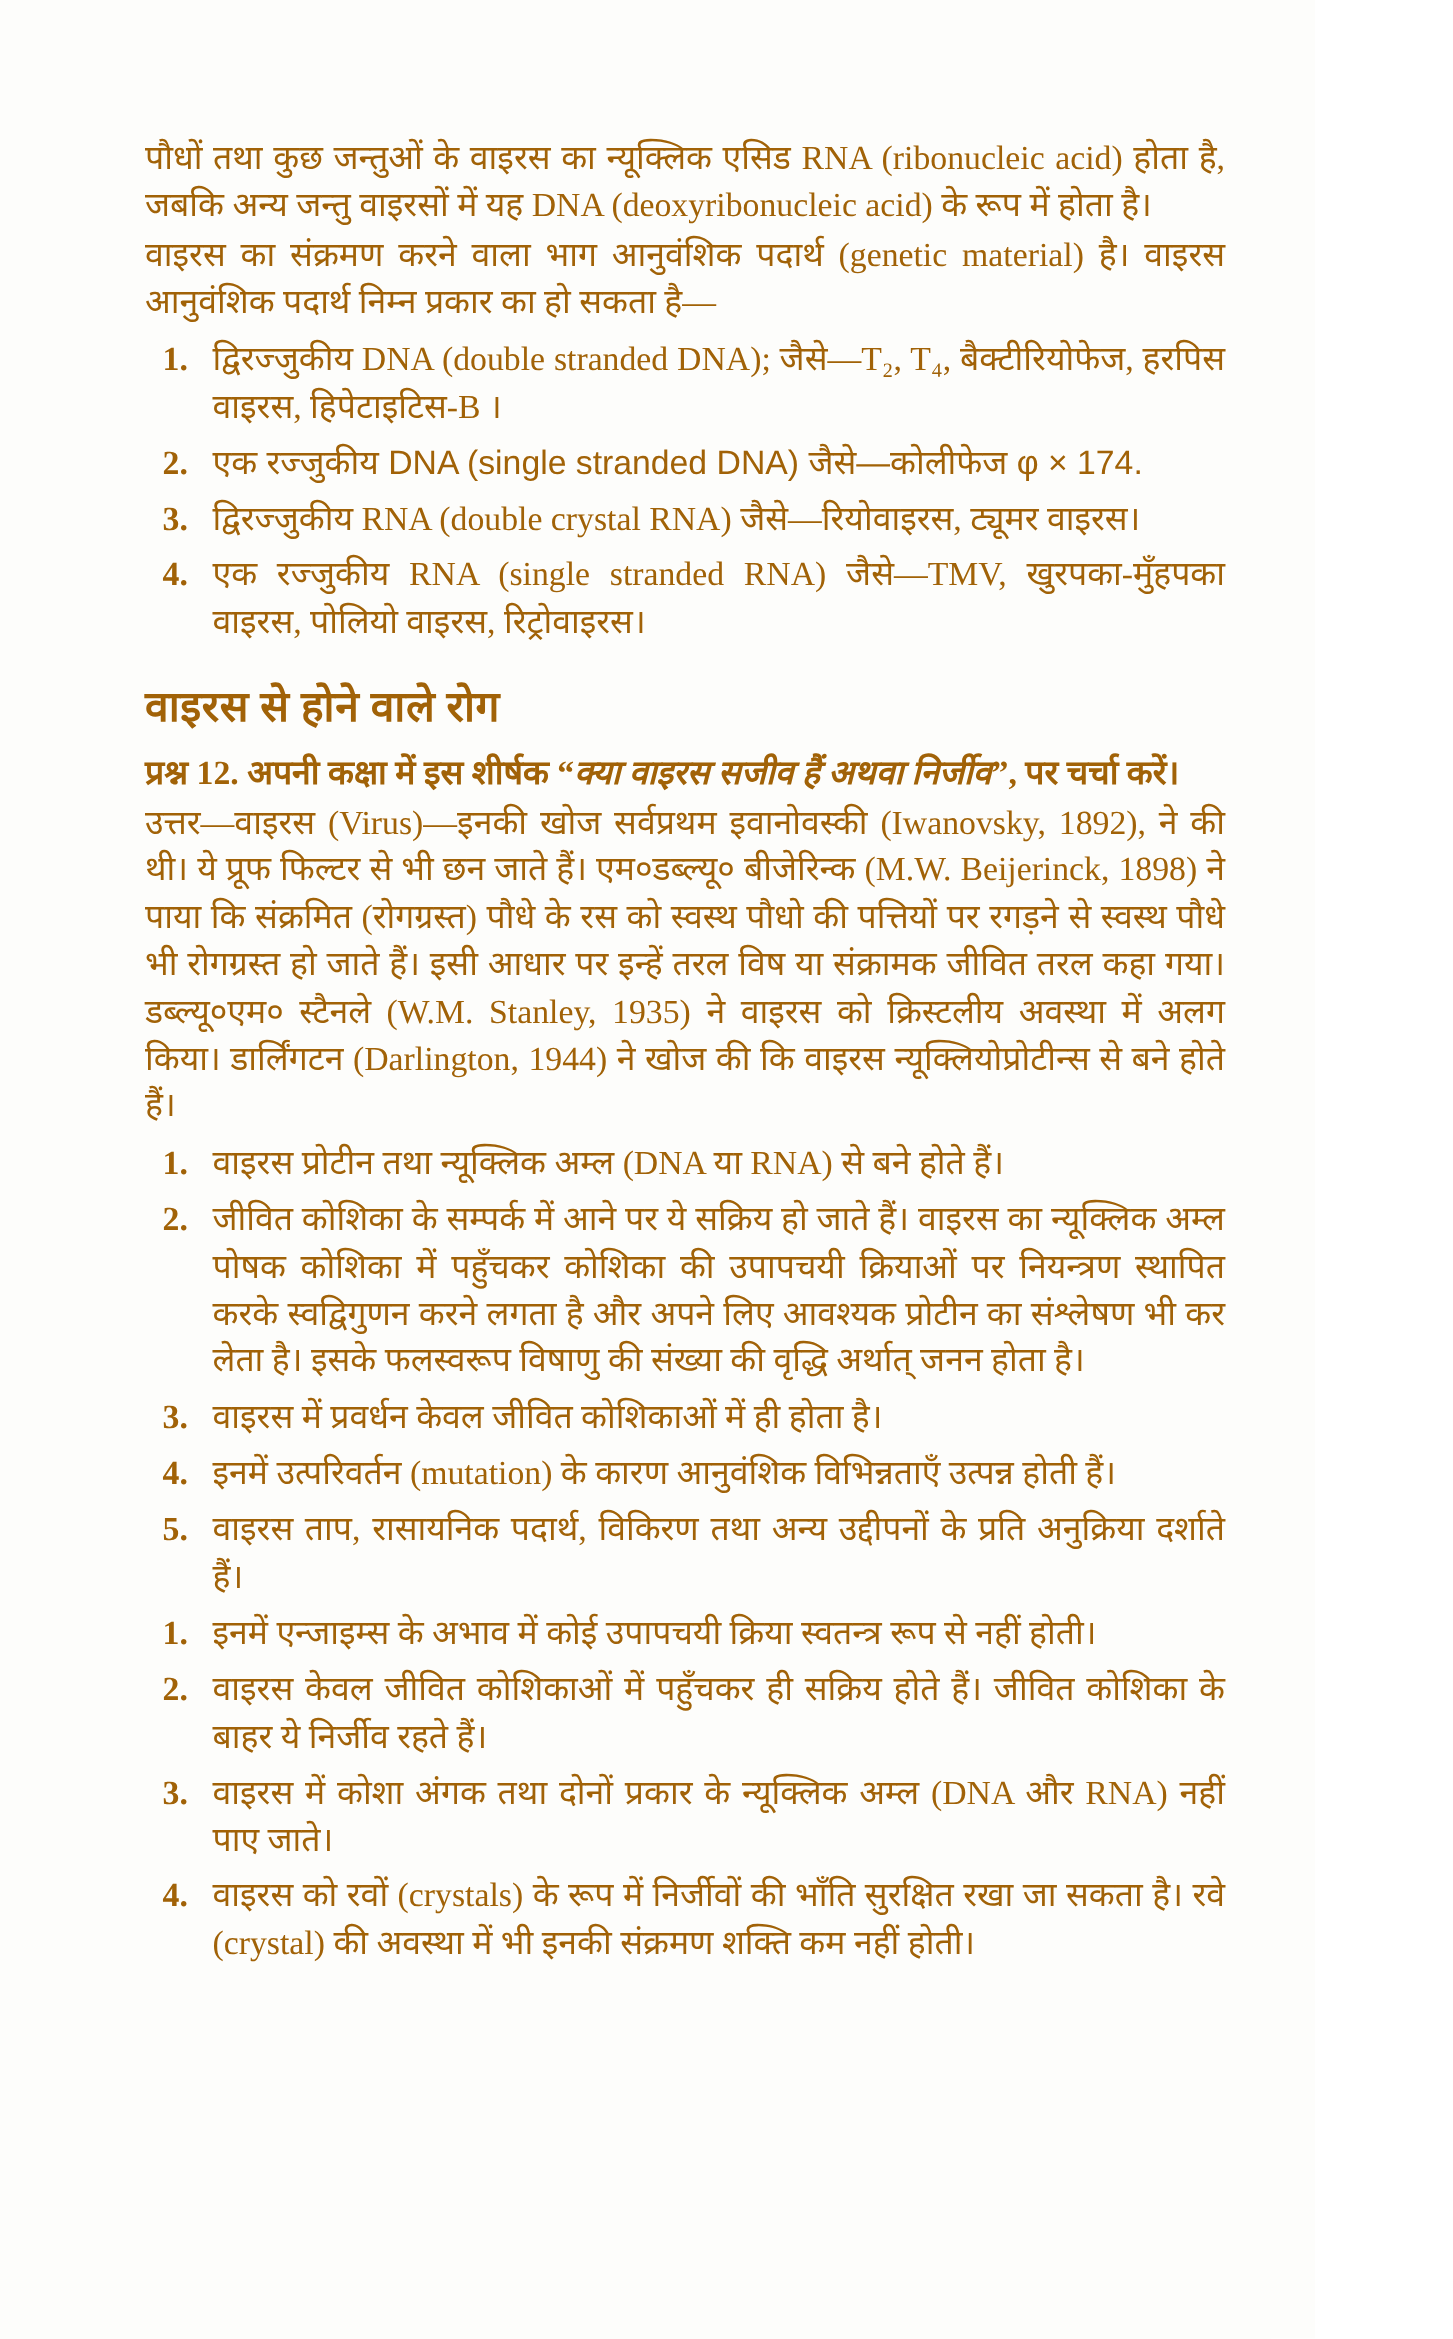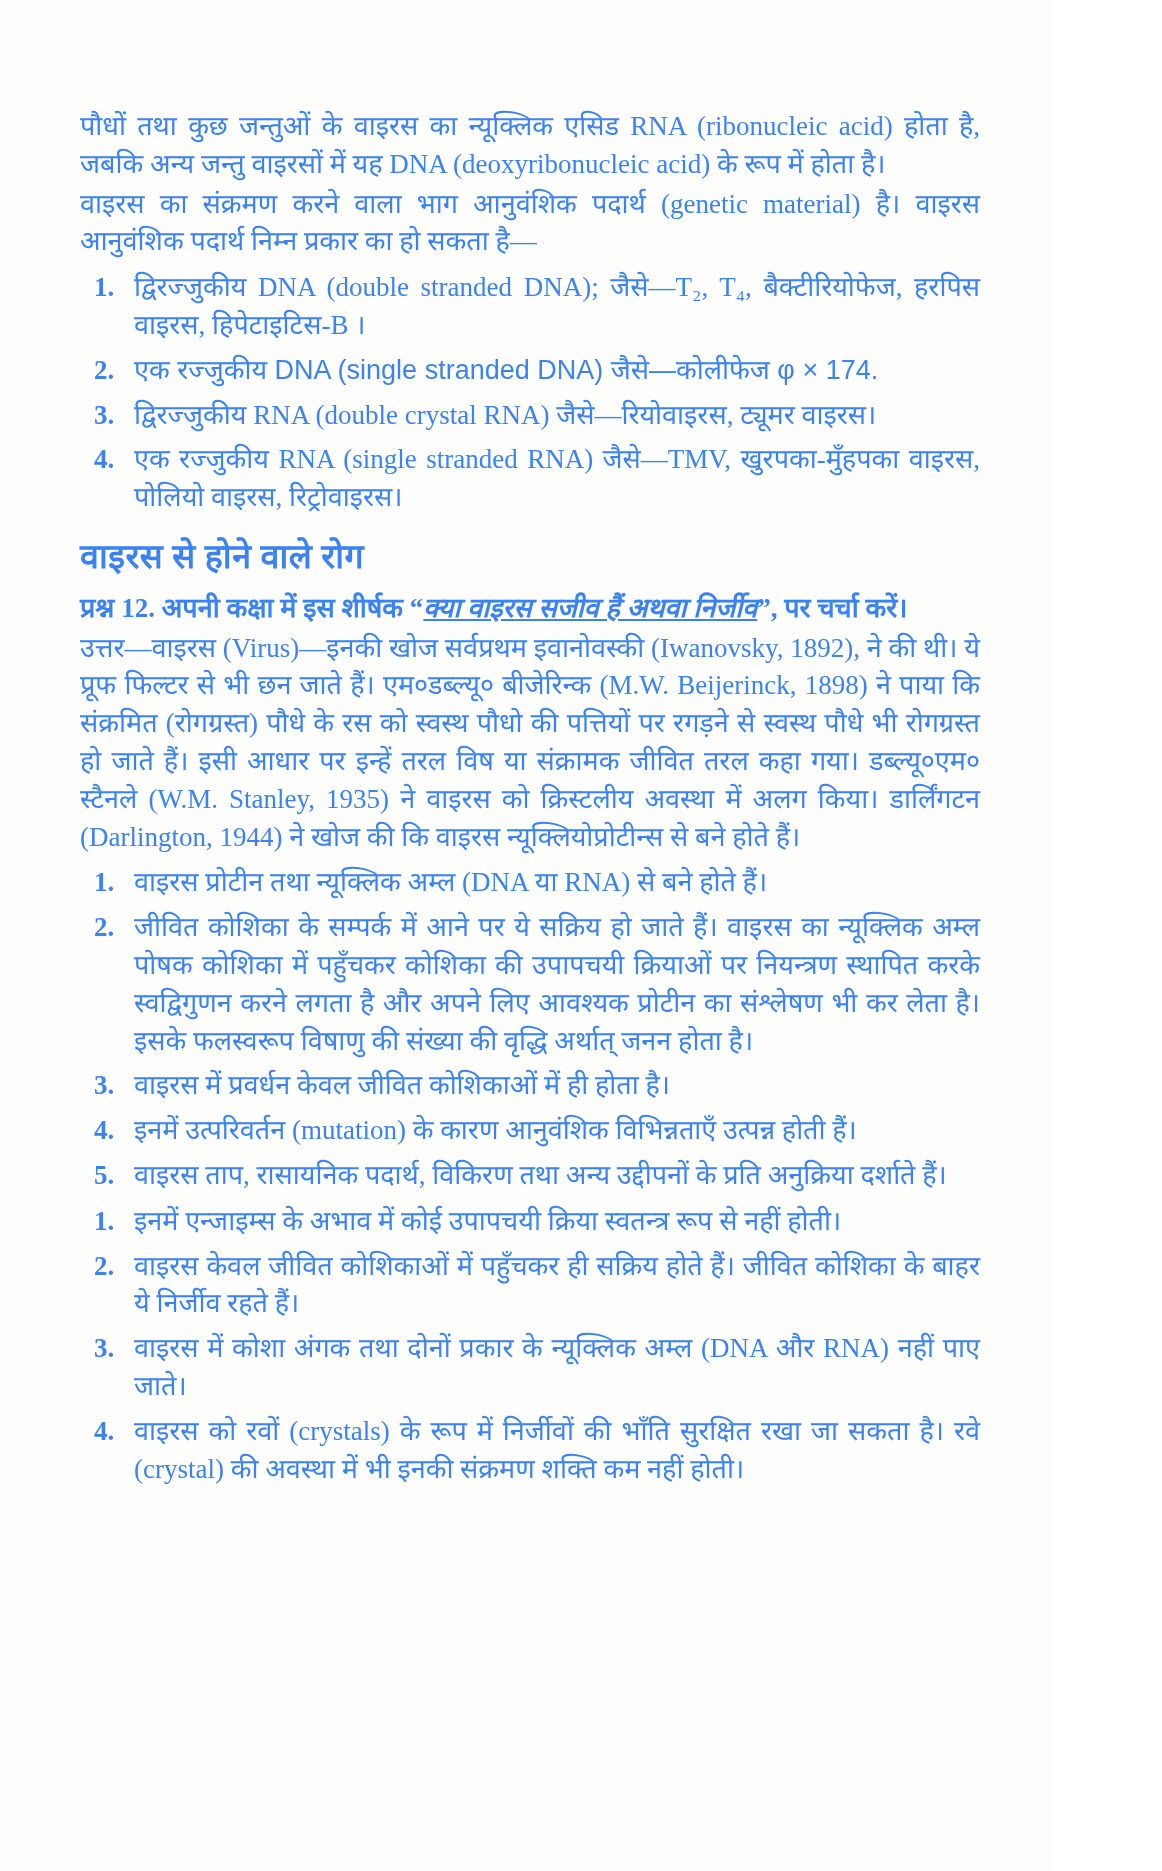--- a/index.html
+++ b/index.html
@@ -2,41 +2,41 @@
 <html><head>
 <meta charset="utf-8">
 <style>
   html, body { margin: 0; padding: 0; background: #ffffff; }
   .page {
     position: relative;
     width: 1052px;
     min-height: 1871px;
     box-sizing: border-box;
     background: #fdfdfb;
-    color: #3b82f6;
+    color: #a16207;
     font-family: "Liberation Serif", "DejaVu Serif", serif;
     font-size: 27px;
     line-height: 1.40;
-    padding: 108px 72px 60px 80px;
+    padding: 108px 72px 60px 116px;
   }
   p { margin: 0; text-align: justify; }
   .para { margin-bottom: 2px; }
   .num-list { margin: 8px 0 4px 14px; }
   .num-item { display: flex; margin: 7px 0; }
   .num-item .num { flex: 0 0 40px; font-weight: bold; }
   .num-item .txt { flex: 1; text-align: justify; }
   .section-heading {
     font-size: 34px;
     font-weight: bold;
-    margin: 20px 0 12px 0;
+    margin: 30px 0 12px 0;
     line-height: 1.2;
     letter-spacing: 0.5px;
   }
   .q-line { font-weight: bold; margin-top: 6px; }
-  .q-line .q-quote { font-style: italic; text-decoration: underline; }
+  .q-line .q-quote { font-style: italic; }
   .answer b { font-weight: normal; }
   .diseases { margin: 6px 0 8px 0; }
   .connecting { margin-top: 2px; }
   .phi { font-family: Liberation Sans, sans-serif; }
 </style>
 </head>
 <body>
 
 <div class="page">
 

